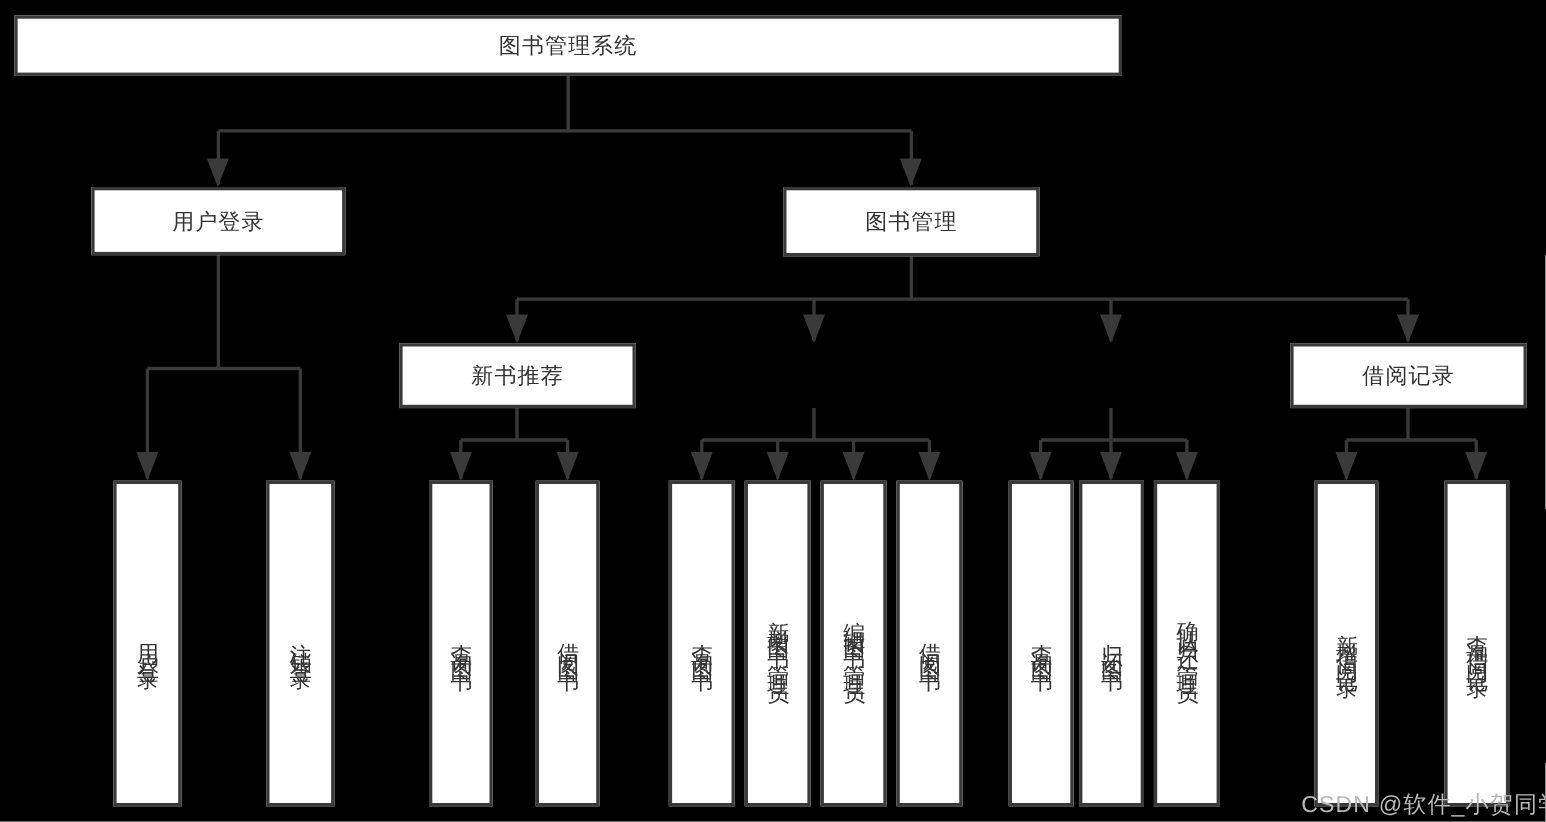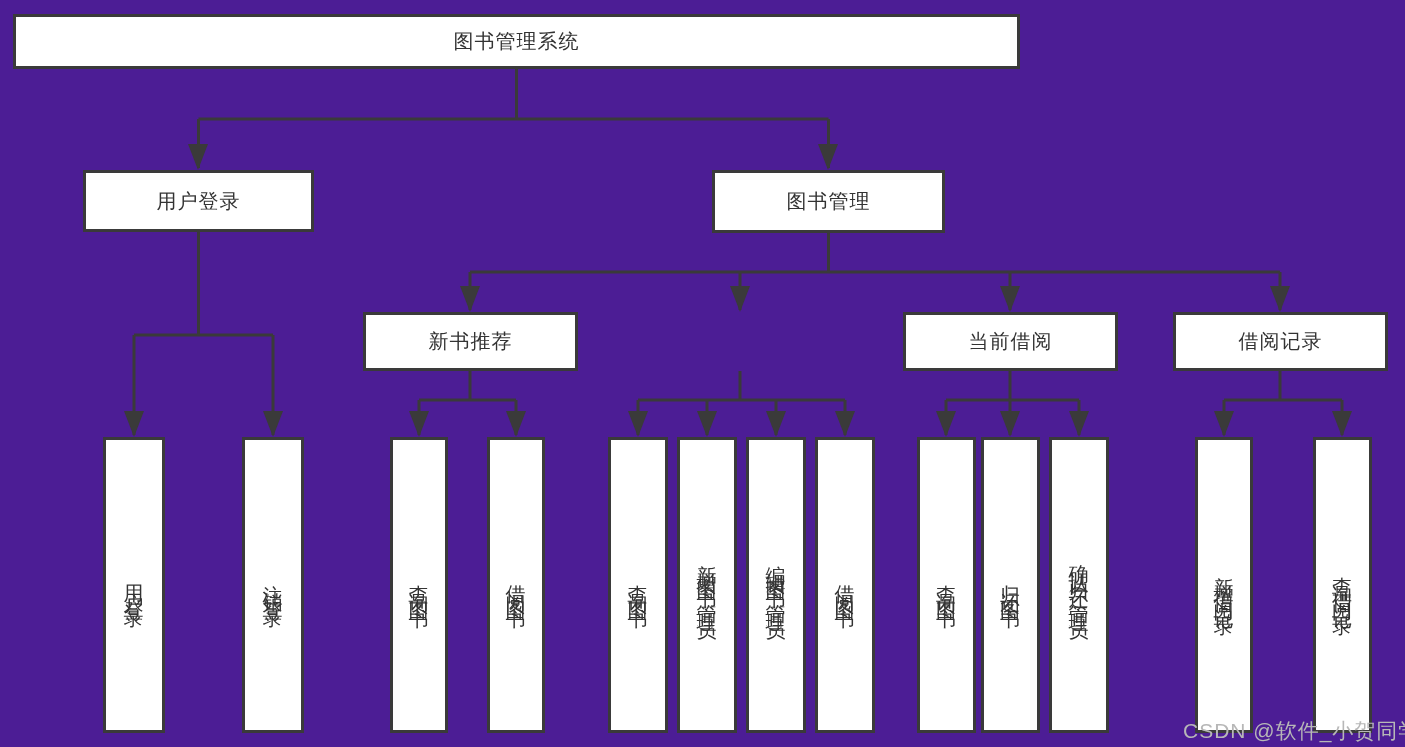--- a/index.html
+++ b/index.html
@@ -5,21 +5,21 @@
   html, body {
     margin: 0;
     padding: 0;
     background: #ffffff;
     font-family: "Liberation Sans", sans-serif;
   }
   .stage {
     position: relative;
     width: 1405px;
     height: 747px;
-    background: #4c1d95;
+    background: #000000;
     overflow: hidden;
   }
   .connectors {
     position: absolute;
     left: 0;
     top: 0;
     width: 1405px;
     height: 747px;
   }
   .node {
@@ -106,23 +106,20 @@
   <div class="node h" style="left:83px;top:170px;width:231px;height:62px;">
     <span>用户登录</span>
   </div>
   <div class="node h" style="left:712px;top:170px;width:233px;height:63px;">
     <span>图书管理</span>
   </div>
 
   <div class="node h" style="left:363px;top:312px;width:215px;height:59px;">
     <span>新书推荐</span>
   </div>
-  <div class="node h" style="left:903px;top:312px;width:215px;height:59px;">
-    <span>当前借阅</span>
-  </div>
   <div class="node h" style="left:1173px;top:312px;width:215px;height:59px;">
     <span>借阅记录</span>
   </div>
 
   <div class="node v" style="left:103px;top:437px;width:62px;height:296px;">
     <span>用户登录</span>
   </div>
   <div class="node v" style="left:242px;top:437px;width:62px;height:296px;">
     <span>注销登录</span>
   </div>

